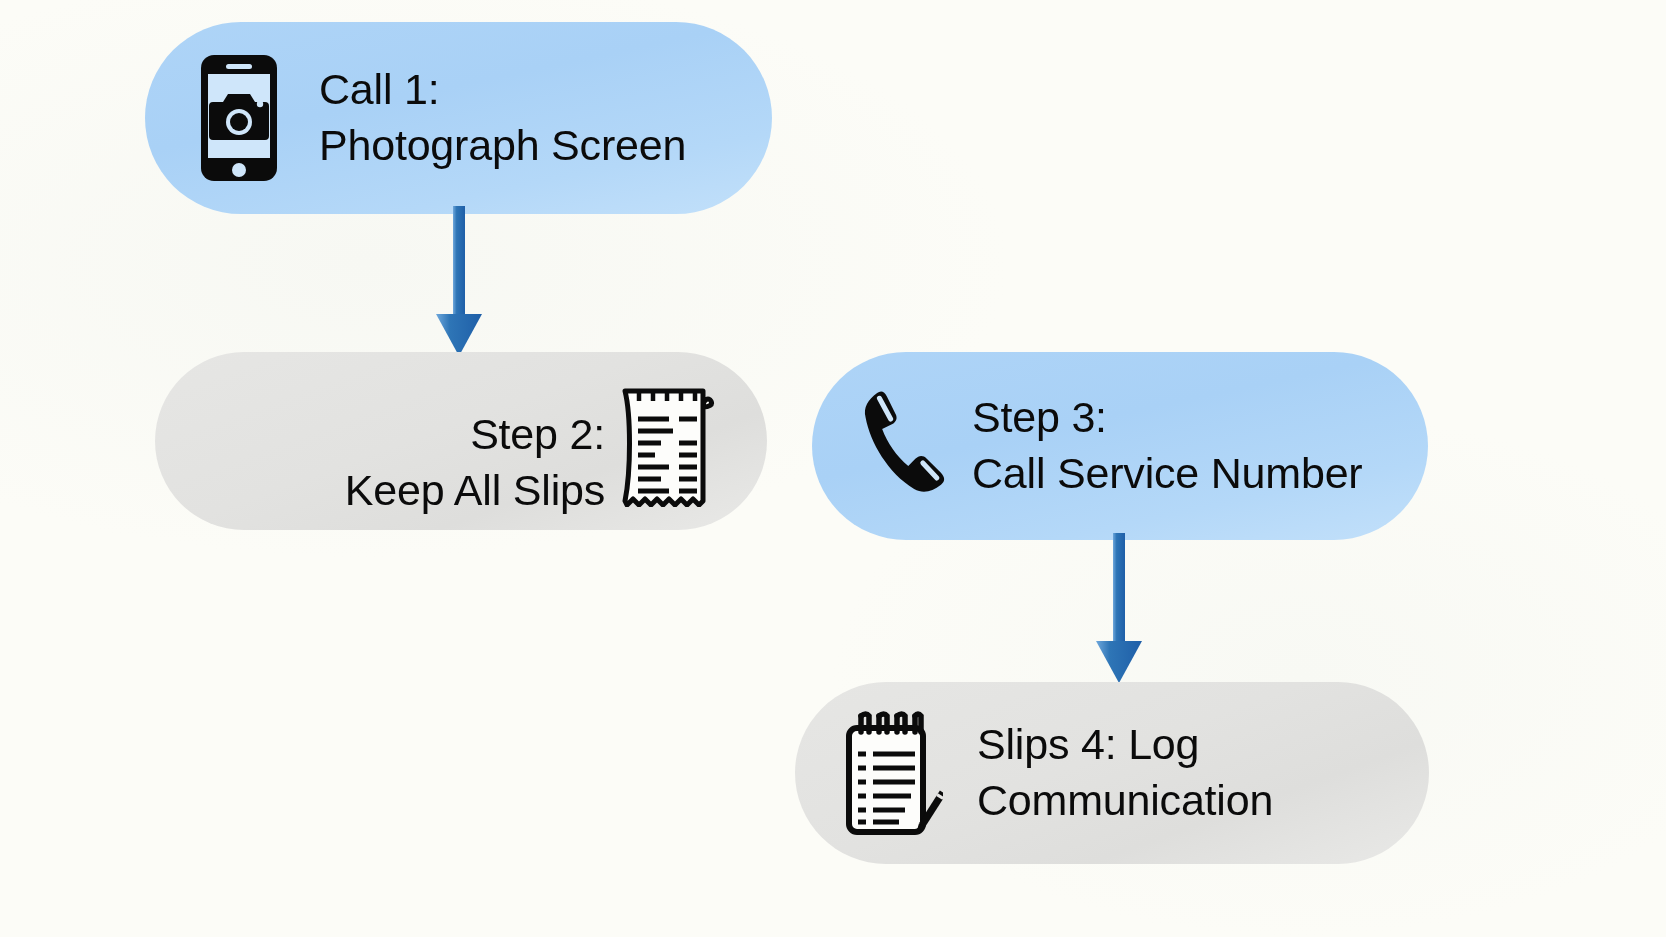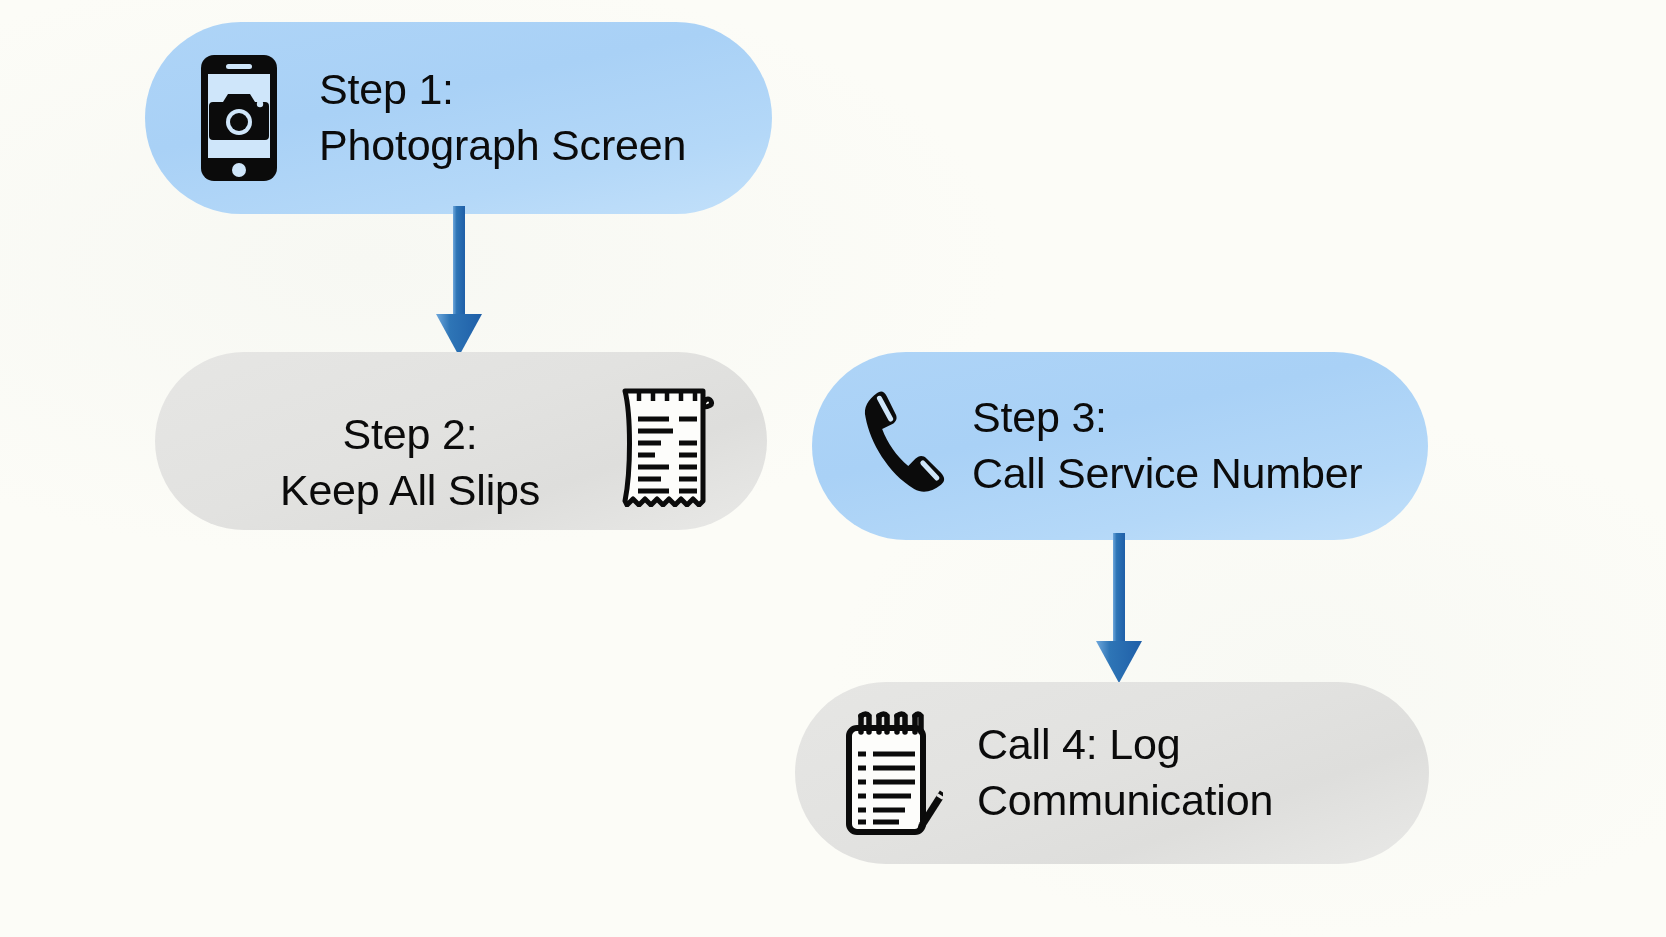--- a/index.html
+++ b/index.html
@@ -60,21 +60,21 @@
     padding-left: 48px;
   }
   #node-step1 .icon-box { width: 92px; height: 130px; }
   #node-step1 .node-label { margin-left: 34px; }
 
   #node-step2 {
     left: 155px; top: 352px; width: 612px; height: 178px;
     padding-left: 60px; padding-right: 48px;
     justify-content: flex-start;
   }
-  #node-step2 .node-label { text-align: center; width: 390px; margin-top: 44px; }
+  #node-step2 .node-label { text-align: right; width: 390px; margin-top: 44px; }
   #node-step2 .icon-box { width: 108px; height: 132px; margin-left: 6px; }
 
   #node-step3 {
     left: 812px; top: 352px; width: 616px; height: 188px;
     padding-left: 28px;
   }
   #node-step3 .icon-box { width: 126px; height: 126px; }
   #node-step3 .node-label { margin-left: 6px; }
 
   #node-step4 {
@@ -107,21 +107,21 @@
         <circle cx="46" cy="117" r="7" fill="#cfe6fa"></circle>
 
         <path d="M20 49 h10 l5 -8 h22 l5 8 h10 a4 4 0 0 1 4 4 v30 a4 4 0 0 1 -4 4 h-52 a4 4 0 0 1 -4 -4 v-30 a4 4 0 0 1 4 -4 z" fill="#0b0b0b"></path>
 
         <circle cx="46" cy="69" r="13" fill="#cfe6fa"></circle>
         <circle cx="46" cy="69" r="9" fill="#0b0b0b"></circle>
 
         <circle cx="67" cy="51" r="3.2" fill="#cfe6fa"></circle>
       </svg>
     </div>
-    <div class="node-label">Step 1:
+    <div class="node-label">Call 1:
 Photograph Screen</div>
   </div>
 
   <div class="arrow" id="arrow-1-2">
     <svg viewBox="0 0 62 152" width="62" height="152" aria-hidden="true">
       <defs>
         <linearGradient id="arrGrad1" x1="0" y1="0" x2="1" y2="0">
           <stop offset="0%" stop-color="#6fa8dc"></stop>
           <stop offset="30%" stop-color="#2e75b6"></stop>
           <stop offset="100%" stop-color="#1f5fa8"></stop>
@@ -249,17 +249,17 @@
             <line x1="34" y1="112" x2="60" y2="112"></line>
         </g>
 
         <g transform="rotate(-2 0 0)">
           <path d="M76 116 L98 84 L104 88 L82 120 Z" fill="#0b0b0b"></path>
           <path d="M76 116 L82 120 L73 125 Z" fill="#0b0b0b"></path>
           <path d="M95 88 L101 92" stroke="#e6e6e4" stroke-width="3"></path>
         </g>
       </svg>
     </div>
-    <div class="node-label">Call 4: Log
+    <div class="node-label">Slips 4: Log
 Communication</div>
   </div>
 
 </div>
 
 </body></html>

